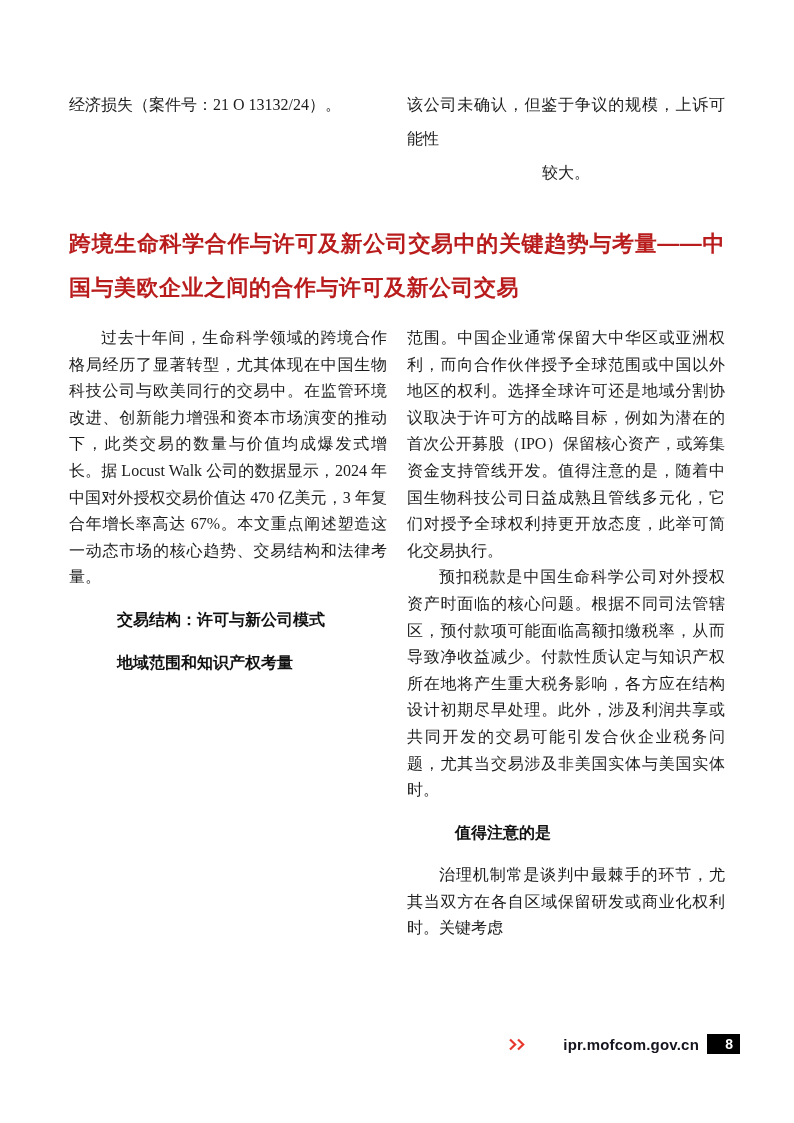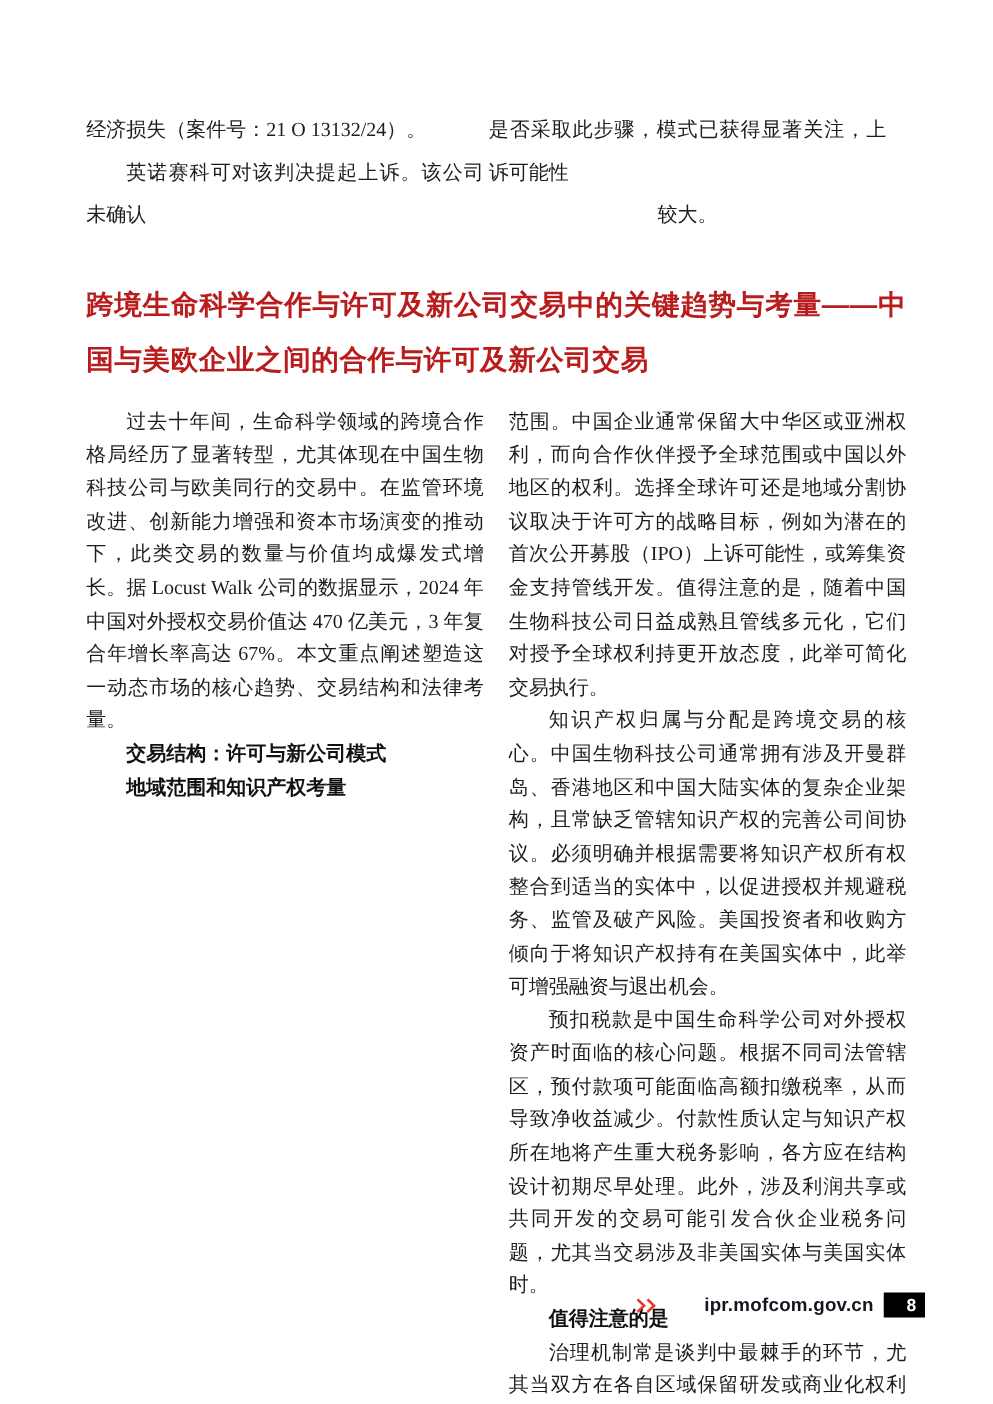--- a/index.html
+++ b/index.html
@@ -11,21 +11,21 @@
     background: #ffffff;
     overflow: hidden;
     font-family: "Liberation Serif", "DejaVu Serif", serif;
     color: #1c1c1c;
   }
   .content { padding: 0 69px; }
 
   
   .prev-end {
     display: flex;
-    gap: 4px;
+    gap: 20px;
     margin-top: 88px;
     font-size: 16px;
     line-height: 34px;
   }
   .prev-end .col { width: 318px; }
   .prev-end p { margin: 0; text-align: justify; }
   .prev-end p.indent { text-indent: 2em; }
   .split-line { display: flex; justify-content: center; }
 
   
@@ -49,21 +49,21 @@
     line-height: 26.6px;
   }
   .body-cols .col { width: 318px; }
   .para {
     margin: 0;
     text-align: justify;
     text-indent: 2em;
   }
   .para.noindent { text-indent: 0; }
   .sec-heading {
-    margin: 0;
+    margin: 16px;
     font-size: 16px;
     line-height: 26.6px;
     font-weight: 700;
     font-family: "Liberation Sans", "DejaVu Sans", sans-serif;
     color: #111111;
     text-indent: 2em;
   }
 
   
   .footer {
@@ -99,42 +99,40 @@
 </style>
 </head>
 <body>
 
 <div class="page">
   <div class="content">
 
     <section class="prev-end">
       <div class="col">
         <p>经济损失（案件号：21 O 13132/24）。</p>
-        <p class="indent">英诺赛科可对该判决提起上诉。该公司未确认</p>
       </div>
       <div class="col">
-        <p>是否采取此步骤，模式已获得显著关注，上诉可能性</p>
+        <p>该公司未确认，但鉴于争议的规模，上诉可能性</p>
         <p class="split-line">
           <span>较大。</span>
         </p>
       </div>
     </section>
 
     <h1 class="article-title">跨境生命科学合作与许可及新公司交易中的关键趋势与考量——中国与美欧企业之间的合作与许可及新公司交易</h1>
 
     <section class="body-cols">
       <div class="col">
         <p class="para">过去十年间，生命科学领域的跨境合作格局经历了显著转型，尤其体现在中国生物科技公司与欧美同行的交易中。在监管环境改进、创新能力增强和资本市场演变的推动下，此类交易的数量与价值均成爆发式增长。据 Locust Walk 公司的数据显示，2024 年中国对外授权交易价值达 470 亿美元，3 年复合年增长率高达 67%。本文重点阐述塑造这一动态市场的核心趋势、交易结构和法律考量。</p>
         <h3 class="sec-heading">交易结构：许可与新公司模式</h3>
         <h3 class="sec-heading">地域范围和知识产权考量</h3>
 
       </div>
       <div class="col">
-        <p class="para noindent">范围。中国企业通常保留大中华区或亚洲权利，而向合作伙伴授予全球范围或中国以外地区的权利。选择全球许可还是地域分割协议取决于许可方的战略目标，例如为潜在的首次公开募股（IPO）上诉可能性，或筹集资金支持管线开发。值得注意的是，随着中国生物科技公司日益成熟且管线多元化，它们对授予全球权利持更开放态度，此举可简化交易执行。</p>
-        <p class="para">知识产权归属与分配是跨境交易的核心。中国生物科技公司通常拥有涉及开曼群岛、香港地区和中国大陆实体的复杂企业架构，且常缺乏管辖知识产权的完善公司间协议。必须明确并根据需要将知识产权所有权整合到适当的实体中，以促进授权并规避税务、监管及破产风险。美国投资者和收购方倾向于将知识产权持有在美国实体中，此举可增强融资与退出机会。</p>
+        <p class="para noindent">范围。中国企业通常保留大中华区或亚洲权利，而向合作伙伴授予全球范围或中国以外地区的权利。选择全球许可还是地域分割协议取决于许可方的战略目标，例如为潜在的首次公开募股（IPO）保留核心资产，或筹集资金支持管线开发。值得注意的是，随着中国生物科技公司日益成熟且管线多元化，它们对授予全球权利持更开放态度，此举可简化交易执行。</p>
         <p class="para">预扣税款是中国生命科学公司对外授权资产时面临的核心问题。根据不同司法管辖区，预付款项可能面临高额扣缴税率，从而导致净收益减少。付款性质认定与知识产权所在地将产生重大税务影响，各方应在结构设计初期尽早处理。此外，涉及利润共享或共同开发的交易可能引发合伙企业税务问题，尤其当交易涉及非美国实体与美国实体时。</p>
         <h3 class="sec-heading">值得注意的是</h3>
         <p class="para">治理机制常是谈判中最棘手的环节，尤其当双方在各自区域保留研发或商业化权利时。关键考虑</p>
       </div>
     </section>
   </div>
 
   <div class="footer">
     <span class="chevrons">
       <svg width="19" height="13" viewBox="0 0 19 13" aria-hidden="true">

